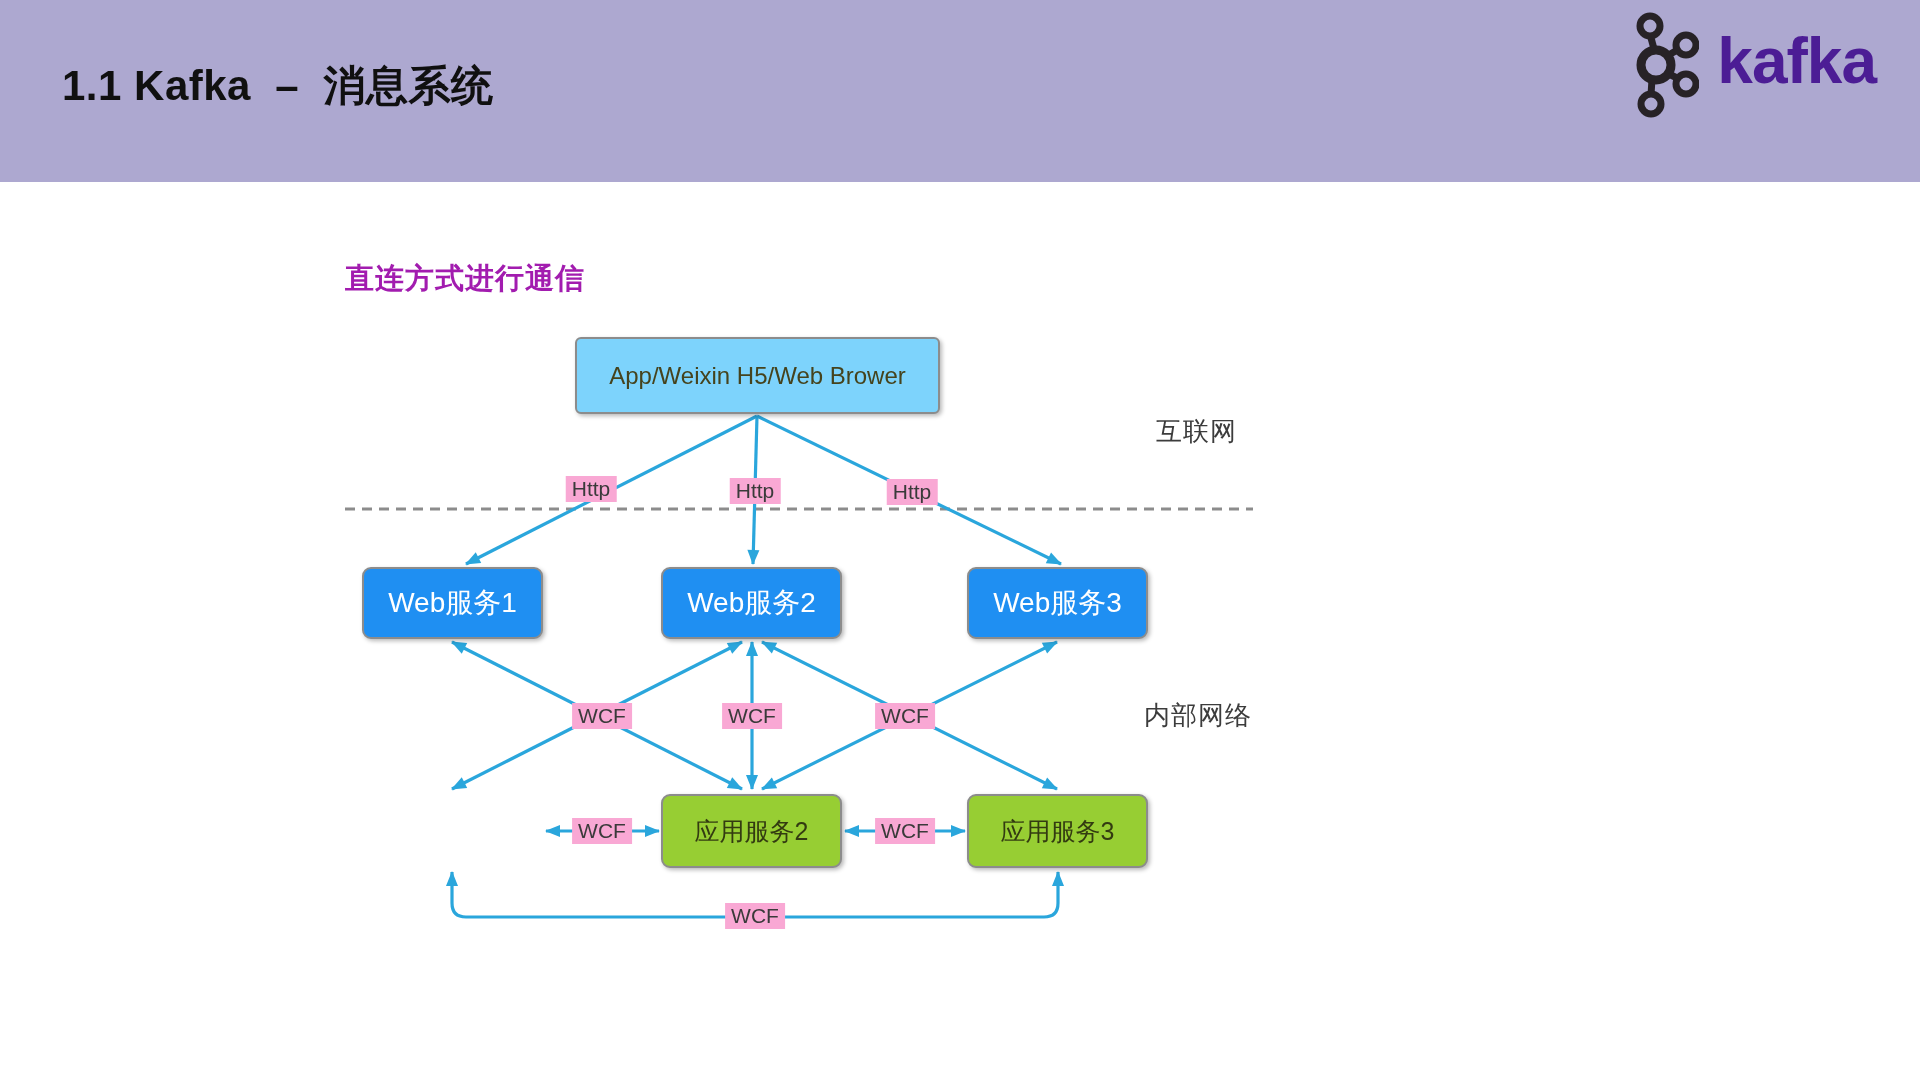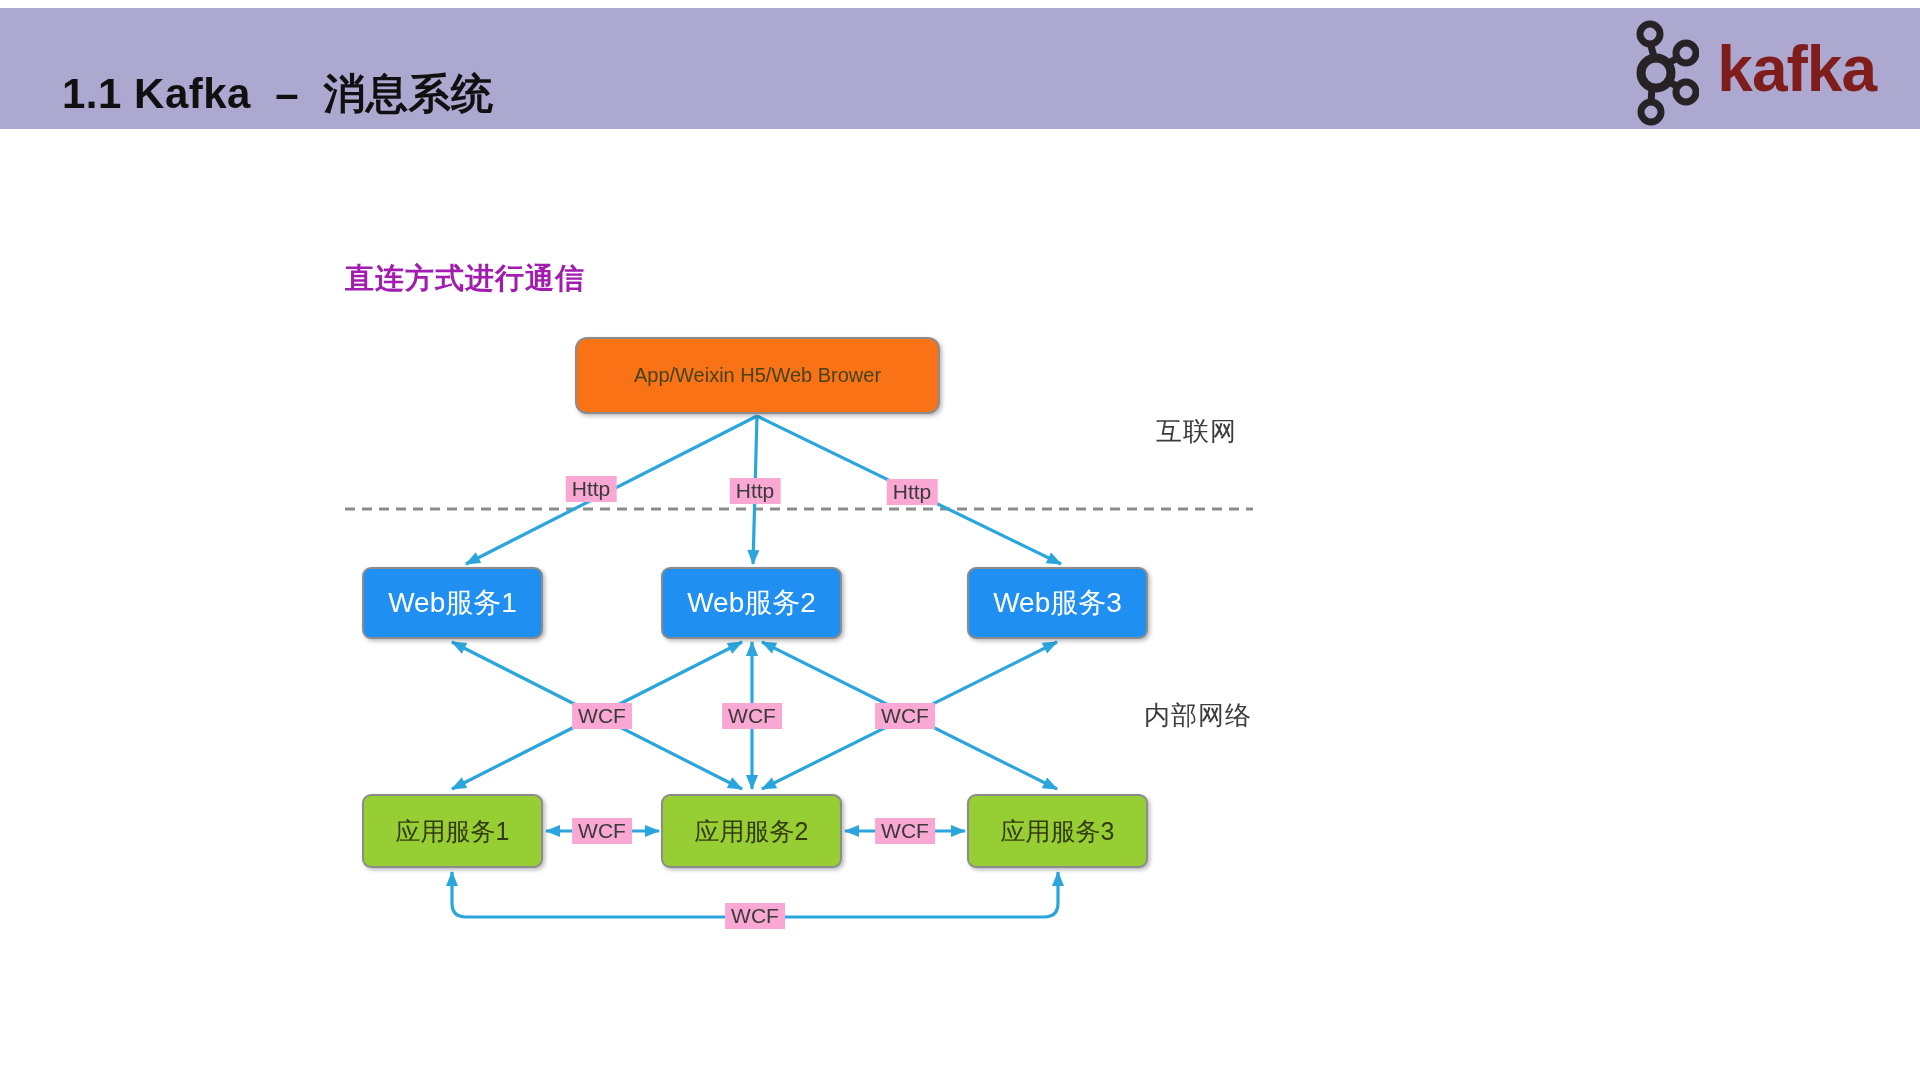--- a/index.html
+++ b/index.html
@@ -2,45 +2,45 @@
 <html><head>
 <meta charset="utf-8">
 <style>
   * { margin:0; padding:0; box-sizing:border-box; }
   html,body { background:#ffffff; }
   body { font-family:"Liberation Sans", sans-serif; }
 
   .slide { position:relative; width:1920px; height:1080px; background:#ffffff; overflow:hidden; }
 
   
-  .header { position:absolute; left:0; top:8px; width:1920px; height:121px; background:#ada8d0; }
+  .header { position:absolute; left:0; top:0; width:1920px; height:182px; background:#ada8d0; }
   .page-title {
     position:absolute; left:62px; top:58px;
     font-size:42px; font-weight:bold; color:#101010;
     letter-spacing:0.5px; white-space:pre;
   }
   .logo { position:absolute; top:8px; right:44px; height:112px; display:flex; align-items:center; gap:18px; }
-  .logo-text { font-size:64px; font-weight:bold; color:#7f1d1d; letter-spacing:-1px; padding-bottom:6px; }
+  .logo-text { font-size:64px; font-weight:bold; color:#4c1d95; letter-spacing:-1px; padding-bottom:6px; }
 
   
   .diagram-title {
     position:absolute; left:345px; top:259px;
     font-size:29px; font-weight:bold; color:#a21caf; letter-spacing:1px;
   }
   .connectors { position:absolute; left:0; top:0; pointer-events:none; }
 
   .node {
     position:absolute; display:flex; align-items:center; justify-content:center;
     border:2px solid #8c8c8c; border-radius:9px;
     box-shadow:2px 2px 4px rgba(0,0,0,0.28);
     text-align:center;
   }
   .node.client {
     left:575px; top:337px; width:365px; height:77px;
-    background:#f97316; color:#45431d; font-size:20px; border-radius:12px;
+    background:#7dd3fc; color:#45431d; font-size:24px; border-radius:6px;
   }
   .node.web  { top:567px; width:181px; height:72px; background:#1f8ff2; color:#ffffff; font-size:28px; }
   .node.app  { top:794px; width:181px; height:74px; background:#97ce33; color:#333b11; font-size:25px; }
   .pos-c1 { left:362px; }
   .pos-c2 { left:661px; }
   .pos-c3 { left:967px; }
 
   .edge-label {
     position:absolute; transform:translate(-50%,-50%);
     background:#f9a8d4; padding:1px 6px;
@@ -117,21 +117,20 @@
       <path d="M452,872 L452,903 Q452,917 466,917 L1044,917 Q1058,917 1058,903 L1058,872" marker-start="url(#as)" marker-end="url(#ae)"></path>
     </g>
   </svg>
 
   <div class="node client">App/Weixin H5/Web Brower</div>
 
   <div class="node web pos-c1">Web服务1</div>
   <div class="node web pos-c2">Web服务2</div>
   <div class="node web pos-c3">Web服务3</div>
 
-  <div class="node app pos-c1">应用服务1</div>
   <div class="node app pos-c2">应用服务2</div>
   <div class="node app pos-c3">应用服务3</div>
 
   <span class="edge-label lbl-http1">Http</span>
   <span class="edge-label lbl-http2">Http</span>
   <span class="edge-label lbl-http3">Http</span>
 
   <span class="edge-label lbl-wcf1">WCF</span>
   <span class="edge-label lbl-wcf2">WCF</span>
   <span class="edge-label lbl-wcf3">WCF</span>

